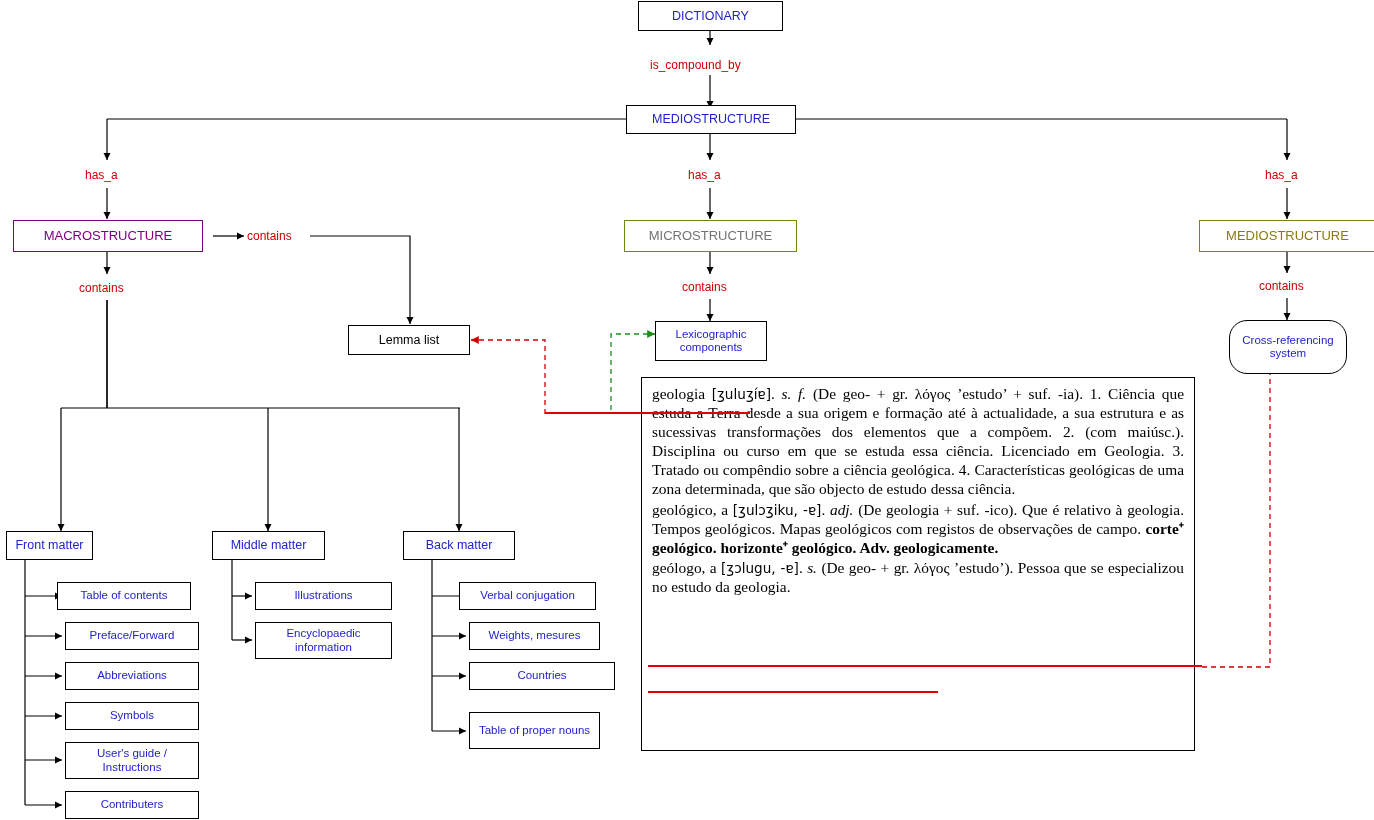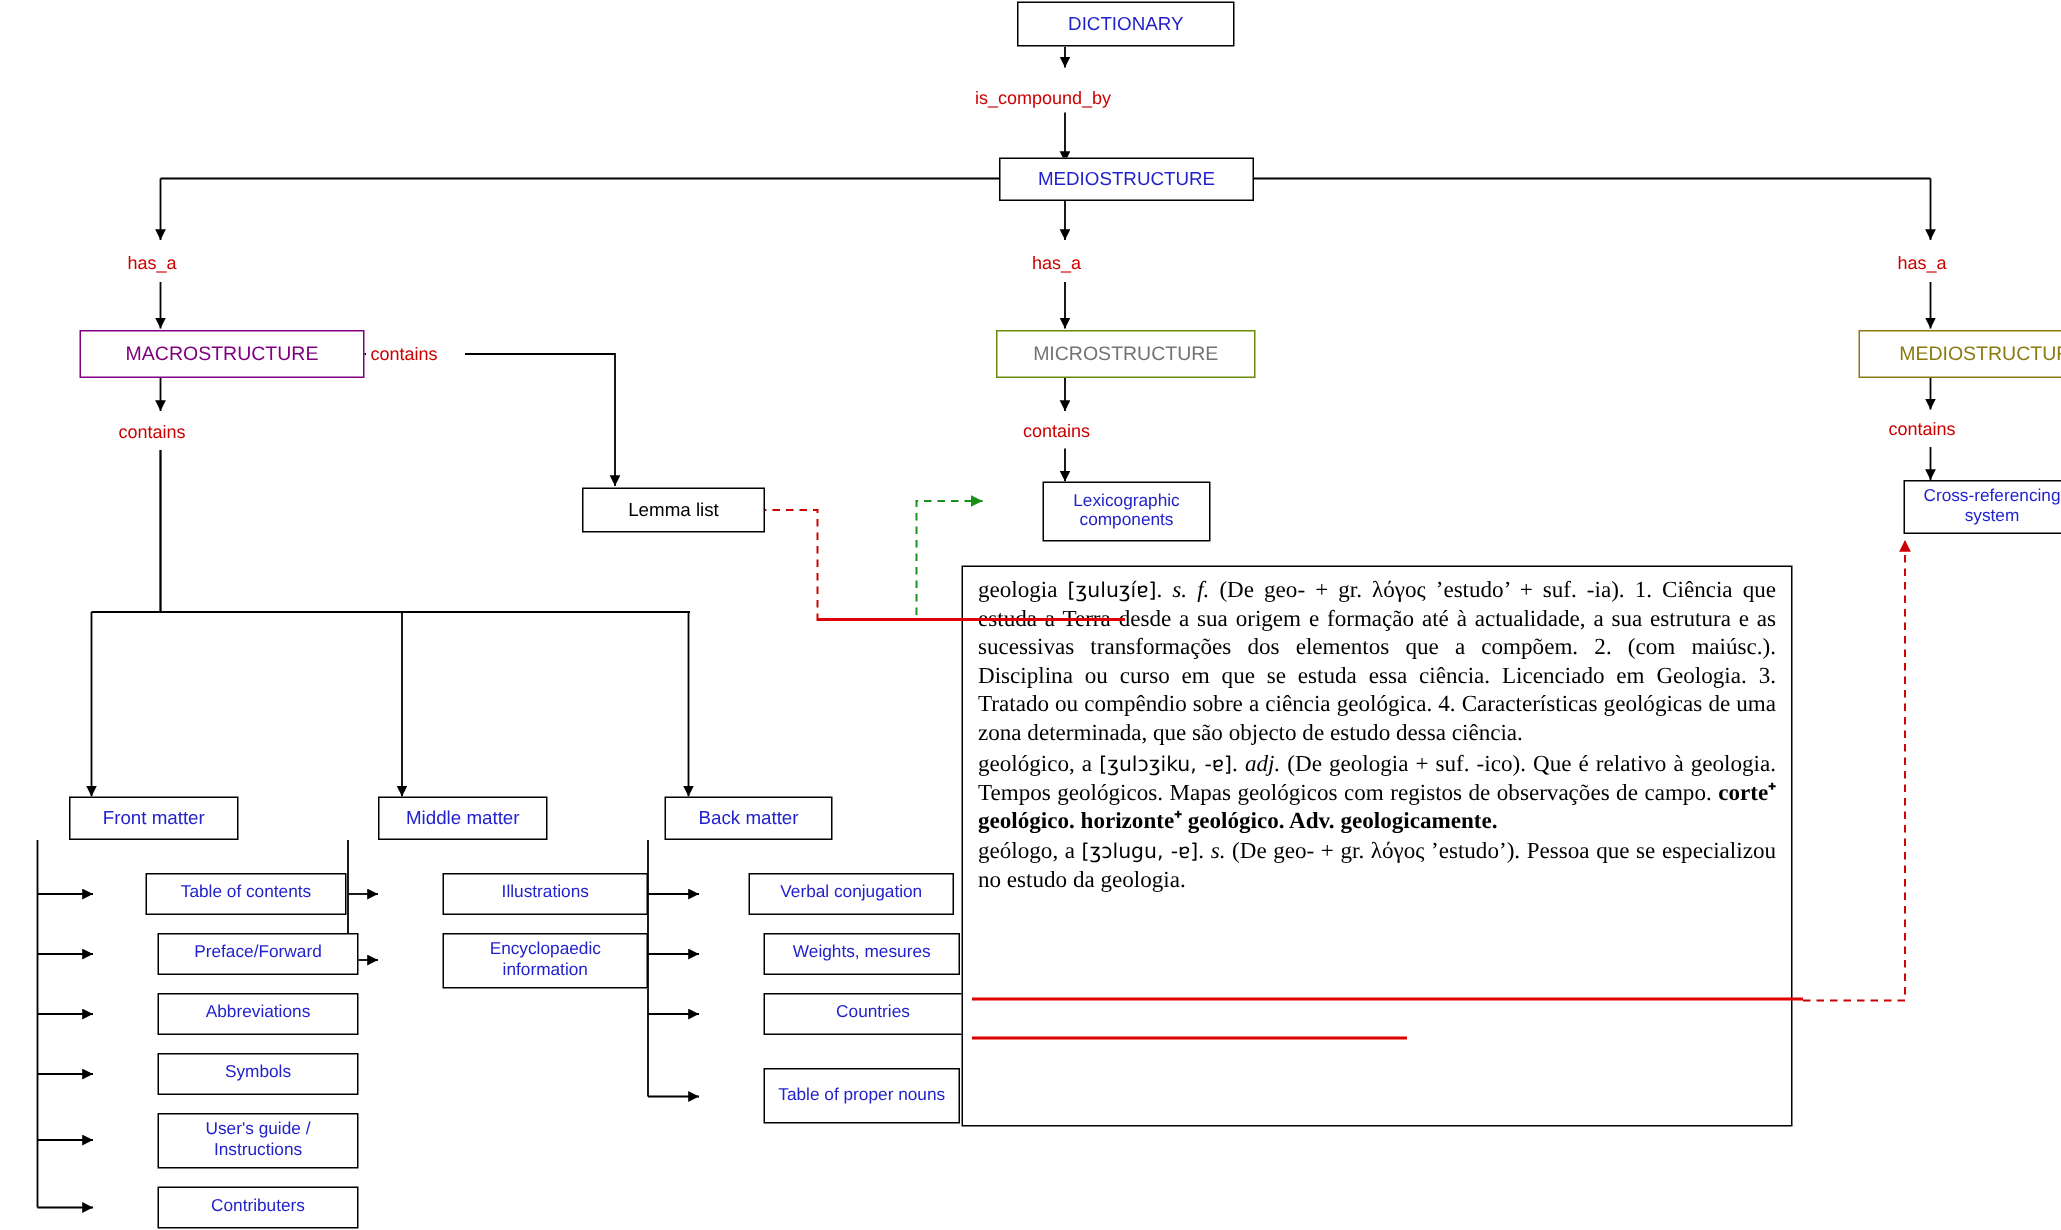--- a/index.html
+++ b/index.html
@@ -31,21 +31,20 @@
     border: 1px solid #000000;
     background: #ffffff;
     color: #2222cc;
     font-size: 12.5px;
     line-height: 1.15;
     display: flex;
     align-items: center;
     justify-content: center;
     text-align: center;
     padding: 2px 4px;
-    margin-left: 40px;
   }
   .node.small {
     font-size: 11.5px;
   }
   .node.root {
     color: #2222cc;
     border-color: #000000;
   }
   .node.macro {
     border-color: #800080;
@@ -236,25 +235,25 @@
   </div>
 
   <div class="node" style="left:348px; top:325px; width:122px; height:30px; color:#000000;">
     <span>Lemma list</span>
   </div>
 
   <div class="node small" style="left:655px; top:321px; width:112px; height:40px;">
     <span>Lexicographic components</span>
   </div>
 
-  <div class="node small" style="left:1229px; top:320px; width:118px; height:36px;">
+  <div class="node small" style="left:1229px; top:320px; width:118px; height:54px;border-radius:18px;">
     <span>Cross-referencing system</span>
   </div>
 
-  <div class="node" style="left:6px; top:531px; width:113px; height:29px;">
+  <div class="node" style="left:6px; top:531px; width:87px; height:29px;">
     <span>Front matter</span>
   </div>
   <div class="node" style="left:212px; top:531px; width:113px; height:29px;">
     <span>Middle matter</span>
   </div>
   <div class="node" style="left:403px; top:531px; width:112px; height:29px;">
     <span>Back matter</span>
   </div>
 
   <div class="node small" style="left:57px; top:582px; width:134px; height:28px;">

